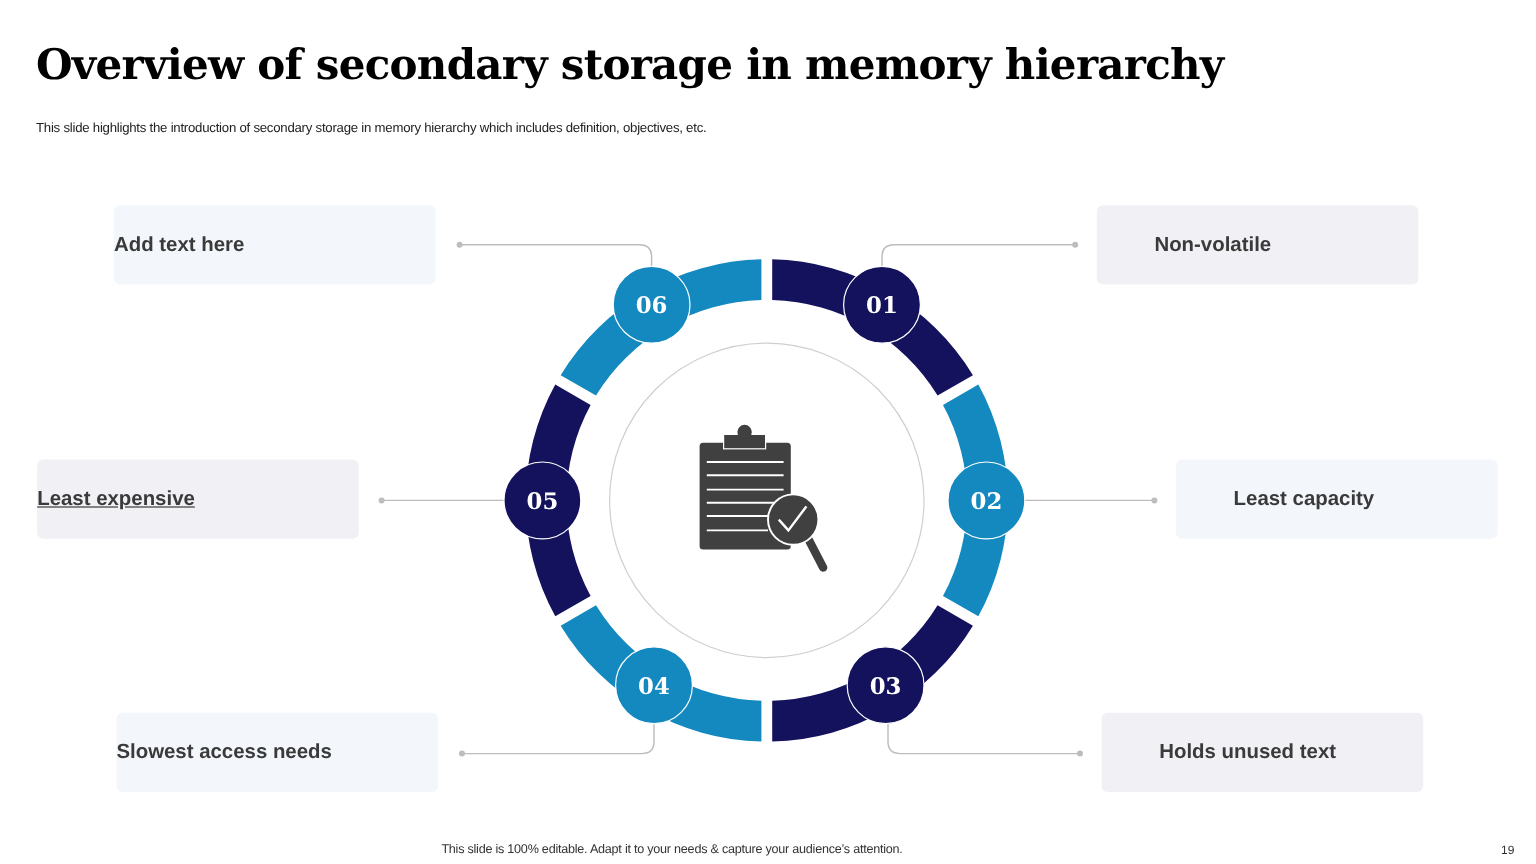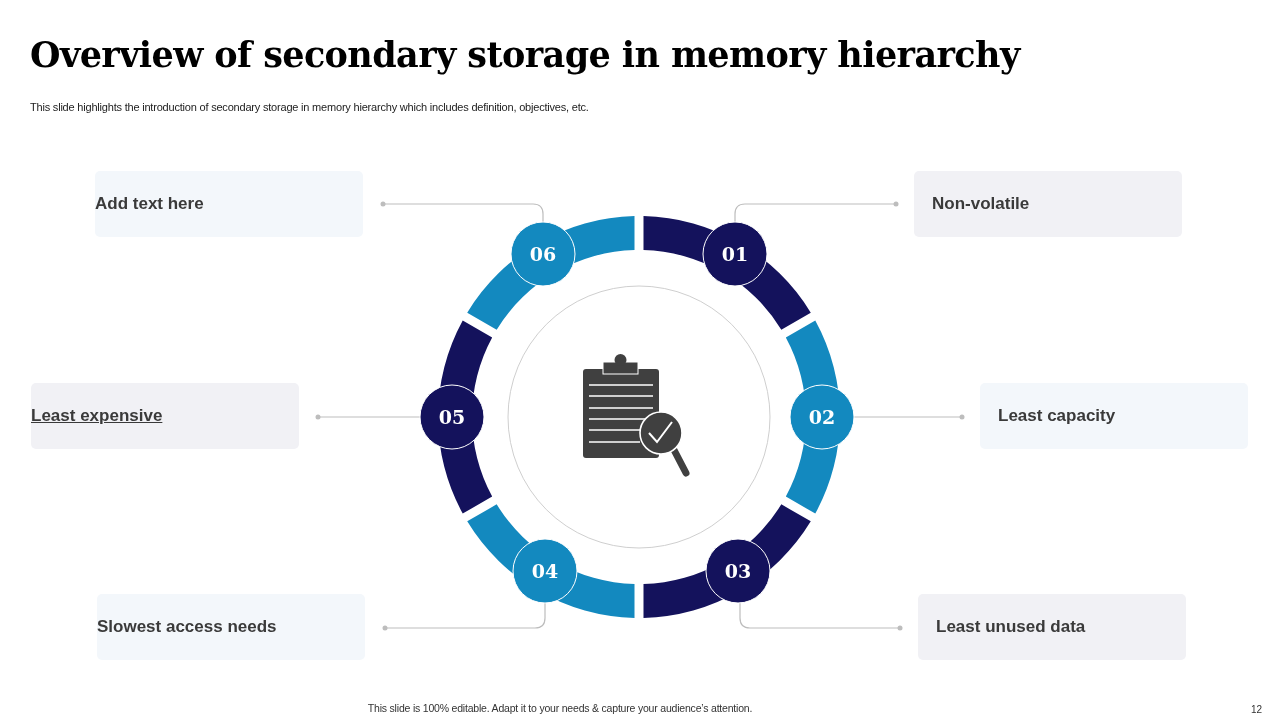--- a/index.html
+++ b/index.html
@@ -6,21 +6,21 @@
   body { width: 1280px; height: 720px; position: relative; background: #ffffff; overflow: hidden;
          font-family: "Liberation Sans", sans-serif; }
   .title { position: absolute; left: 30px; top: 34px; font-family: "DejaVu Serif", serif; font-weight: bold;
            font-size: 35px; color: #000; letter-spacing: -0.6px; white-space: nowrap; margin: 0; }
   .subtitle { position: absolute; left: 30px; top: 101px; font-size: 11px; color: #222; white-space: nowrap; letter-spacing: -0.2px; }
   .box { position: absolute; width: 268px; height: 66px; border-radius: 5px; display: flex; align-items: center;
          font-weight: bold; font-size: 17px; color: #3a3a3a; box-sizing: border-box; }
   .box.light { background: #f3f7fb; }
   .box.gray { background: #f1f1f5; }
   .box.right-text { padding-right: 31px; }
-  .box.left-text { justify-content: flex-start; padding-left: 18px; }
+  .box.left-text { justify-content: flex-start; padding-left: 48px; }
   svg.diagram { position: absolute; left: 0; top: 0; }
   .badge-label { font-family: "DejaVu Serif", serif; font-weight: bold; font-size: 19px; fill: #ffffff; }
   .footer { position: absolute; left: 0; width: 1120px; top: 702px; text-align: center; font-size: 10.5px; color: #333; letter-spacing: -0.2px; }
   .page-num { position: absolute; right: 18px; top: 704px; font-size: 10px; color: #333; }
 </style>
 </head>
 <body>
 
 <h1 class="title">Overview of secondary storage in memory hierarchy</h1>
 <div class="subtitle">This slide highlights the introduction of secondary storage in memory  hierarchy which includes definition, objectives, etc.</div>
@@ -34,21 +34,21 @@
 <div class="box gray right-text" style="left:31px; top:383px;text-decoration:underline;">
   <span>Least expensive</span>
 </div>
 <div class="box light left-text" style="left:980px; top:383px;">
   <span>Least capacity</span>
 </div>
 <div class="box light right-text" style="left:97px; top:594px;">
   <span>Slowest access needs</span>
 </div>
 <div class="box gray left-text" style="left:918px; top:594px;">
-  <span>Least unused data</span>
+  <span>Holds unused text</span>
 </div>
 
 <svg class="diagram" width="1280" height="720" viewBox="0 0 1280 720">
 
   <g fill="none" stroke="#bdbdbd" stroke-width="1.2">
     <path d="M383 204 H533 Q543 204 543 214 V222"></path>
     <path d="M896 204 H745 Q735 204 735 214 V222"></path>
     <path d="M318 417 H420"></path>
     <path d="M854 417 H962"></path>
     <path d="M385 628 H535 Q545 628 545 618 V603"></path>
@@ -111,13 +111,13 @@
     <circle cx="452" cy="417" r="32" fill="#14125c" stroke="#ffffff" stroke-width="1"></circle>
     <text x="452" y="424" text-anchor="middle" class="badge-label">05</text>
   </g>
   <g>
     <circle cx="543" cy="254" r="32" fill="#1389bf" stroke="#ffffff" stroke-width="1"></circle>
     <text x="543" y="261" text-anchor="middle" class="badge-label">06</text>
   </g>
 </svg>
 
 <div class="footer">This slide is 100% editable. Adapt it to your needs &amp; capture your audience’s attention.</div>
-<div class="page-num">12</div>
+<div class="page-num">19</div>
 
 </body></html>

